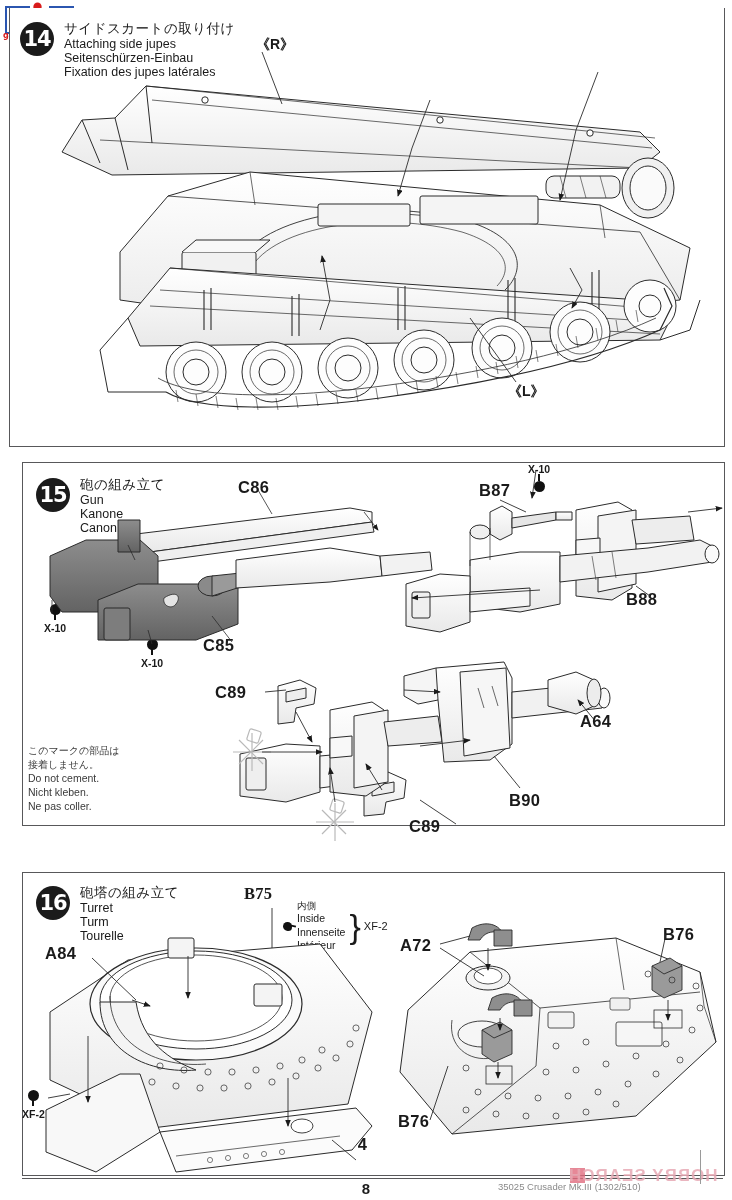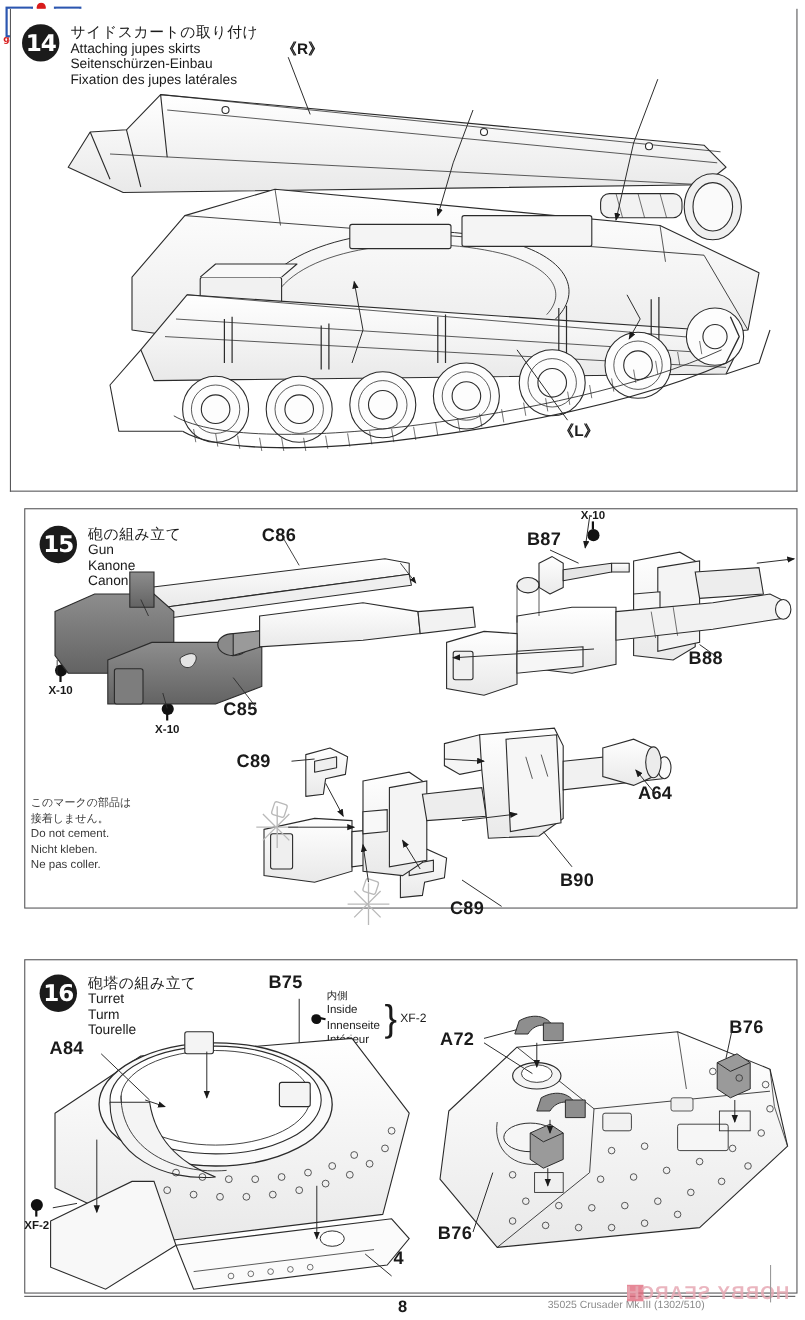--- a/index.html
+++ b/index.html
@@ -23,21 +23,21 @@
   .step-head{position:absolute;display:flex;align-items:flex-start;}
   .step-num{
     width:34px;height:34px;border-radius:50%;
     background:#1b1b1b;color:#fff;
     display:flex;align-items:center;justify-content:center;
     font-size:21px;font-weight:bold;letter-spacing:-1px;
     font-family:"DejaVu Sans",sans-serif;
     flex:0 0 auto;
   }
   .step-titles{margin-left:10px;line-height:1.12;}
-  .t-jp{font-size:13.5px;font-family:Liberation Sans, sans-serif;letter-spacing:.5px;}
+  .t-jp{font-size:13.5px;font-family:Liberation Mono, monospace;letter-spacing:.5px;}
   .t-en,.t-de,.t-fr{font-size:12.5px;}
 
   
   .lbl{position:absolute;font-size:16.5px;font-weight:bold;letter-spacing:.3px;white-space:nowrap;}
   .lbl-rl{position:absolute;font-size:14px;font-weight:bold;white-space:nowrap;}
 
   
   svg.over{position:absolute;left:0;top:0;width:732px;height:1200px;pointer-events:none;}
 
   
@@ -105,21 +105,21 @@
     </svg>
     <div id="wm-url">gao-shou.com</div>
   </div>
 
   <div class="panel" id="panel-14-inner"></div>
 
   <div class="step-head" style="left:20px;top:22px;">
     <div class="step-num">14</div>
     <div class="step-titles">
       <div class="t-jp">サイドスカートの取り付け</div>
-      <div class="t-en">Attaching jupes skirts</div>
+      <div class="t-en">Attaching side jupes</div>
       <div class="t-de">Seitenschürzen-Einbau</div>
       <div class="t-fr">Fixation des jupes latérales</div>
     </div>
   </div>
 
   <div class="lbl-rl" style="left:256px;top:36px;">《R》</div>
   <div class="lbl-rl" style="left:508px;top:383px;">《L》</div>
 
   <div class="panel" id="panel-15"></div>
 
@@ -148,41 +148,41 @@
   </div>
   <div class="paint-mark" style="left:141px;top:639px;">
     <div class="glyph"></div>
     <div class="cap">X-10</div>
   </div>
   <div class="paint-mark up" style="left:528px;top:463px;">
     <div class="cap">X-10</div>
     <div class="glyph"></div>
   </div>
 
-  <div class="note" style="left:28px;top:724px;">
+  <div class="note" style="left:28px;top:744px;">
     <div class="jp">このマークの部品は</div>
     <div class="jp">接着しません。</div>
     <div>Do not cement.</div>
     <div>Nicht kleben.</div>
     <div>Ne pas coller.</div>
   </div>
 
   <div class="panel" id="panel-16"></div>
 
   <div class="step-head" style="left:36px;top:886px;">
     <div class="step-num">16</div>
     <div class="step-titles">
       <div class="t-jp">砲塔の組み立て</div>
       <div class="t-en">Turret</div>
       <div class="t-de">Turm</div>
       <div class="t-fr">Tourelle</div>
     </div>
   </div>
 
-  <div class="lbl" style="left:244px;top:884px;">B75</div>
+  <div class="lbl" style="left:244px;top:884px;font-family:Liberation Serif, serif;">B75</div>
   <div class="inside-grp" style="left:283px;top:900px;">
     <span class="dot"></span>
     <span class="words" style="margin-left:5px;">
       <span class="jp" style="display:block;">内側</span>
       <span style="display:block;">Inside</span>
       <span style="display:block;">Innenseite</span>
       <span style="display:block;">Intérieur</span>
     </span>
     <span class="brace">}</span>
     <span class="paintcode">XF-2</span>

